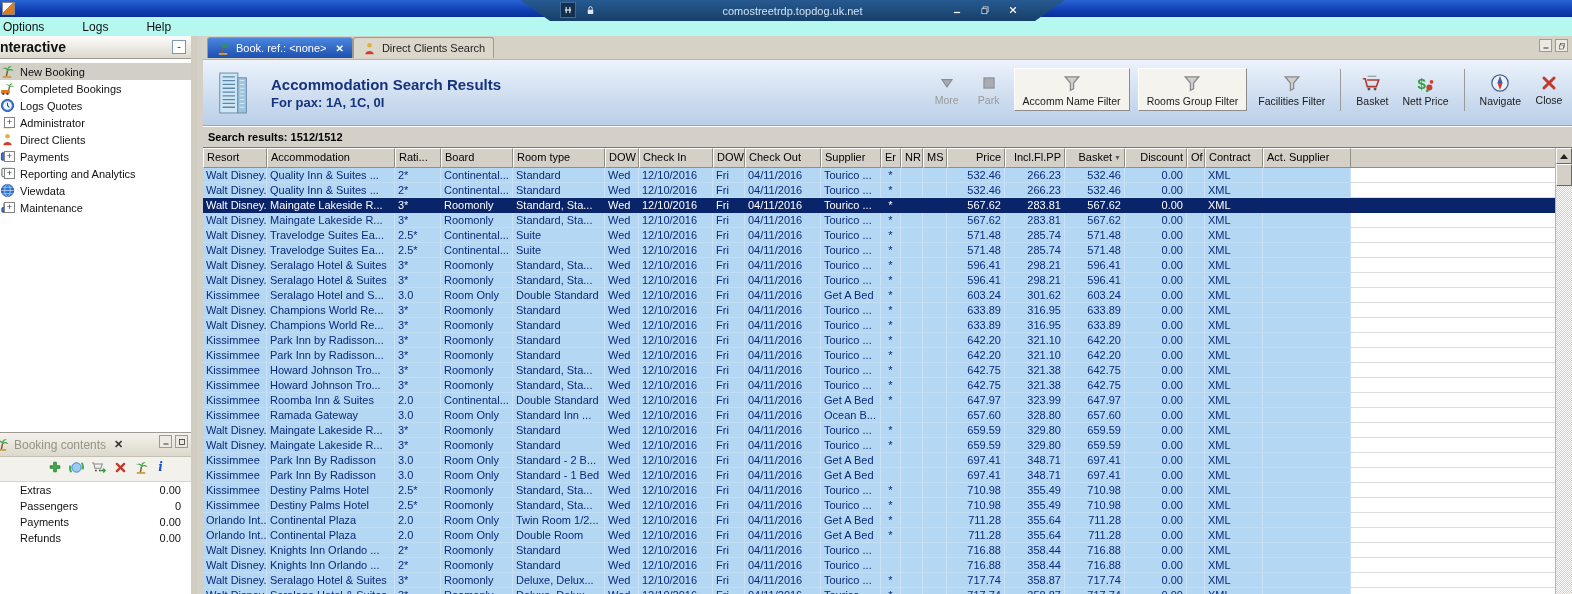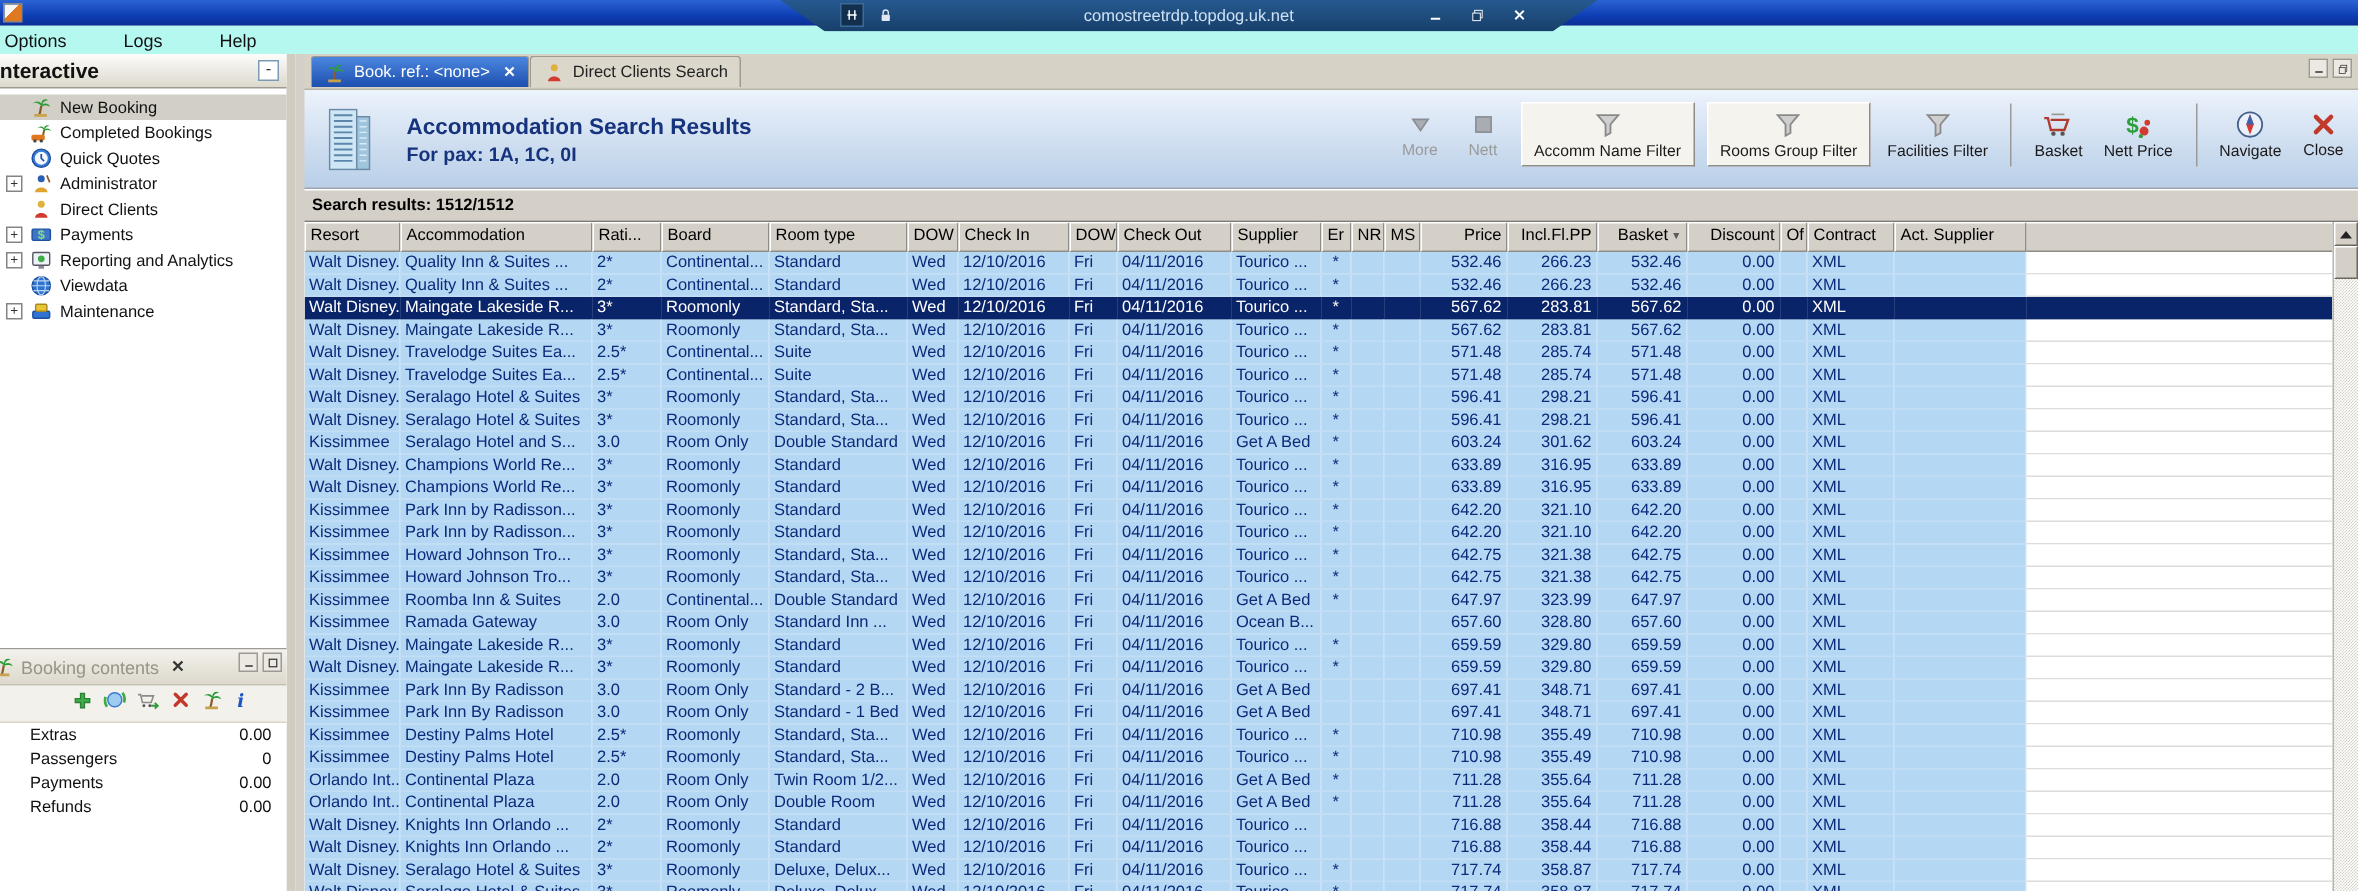--- a/index.html
+++ b/index.html
@@ -31,21 +31,21 @@
 
   
   .sidebar { position:absolute; left:0; top:36px; width:197px; bottom:0; background:#fff;
     border-right:6px solid #d0ccc0; z-index:2; }
   .sidebar-header { height:23px; background:linear-gradient(180deg,#fdfdfb,#dcd8cc);
     border-bottom:1px solid #9c9a92; position:relative; display:flex; align-items:center; }
   .sidebar-title { font-size:14px; font-weight:bold; color:#111; margin-left:-4px; white-space:nowrap; }
   .collapse-box { position:absolute; right:5px; top:4px; width:14px; height:14px; background:#fff;
     border:1px solid #7d9ab5; color:#333; font-size:11px; line-height:11px; text-align:center; }
   .tree { padding-top:4px; }
-  .tree-item { position:relative; height:17px; display:flex; align-items:center; padding-left:20px; }
+  .tree-item { position:relative; height:17px; display:flex; align-items:center; }
   .tree-item.selected { background:#d2cfc7; }
   .tree-item .expander { position:absolute; left:4px; top:3px; width:11px; height:11px; background:#fff;
     border:1px solid #848484; font-size:9px; line-height:9px; text-align:center; color:#333; }
   .tree-label { font-size:11px; color:#111; margin-left:5px; white-space:nowrap; }
   .icon { display:inline-flex; align-items:center; justify-content:center; }
   .icon svg { display:block; }
 
   
   .booking-panel { position:absolute; left:0; bottom:0; width:191px; height:162px; background:#fff;
     border-top:1px solid #9c9a92; }
@@ -214,21 +214,21 @@
           <span class="tree-label">Completed Bookings</span>
         </div>
         <div class="tree-item">
           <span class="icon">
             <svg width="15" height="15" viewBox="0 0 16 16">
               <circle cx="8" cy="8" r="6.5" fill="#3a7bd5" stroke="#1d4f9e"></circle>
               <circle cx="8" cy="8" r="4.6" fill="#f4f8ff"></circle>
               <path d="M8 5v3l2 2" stroke="#1d4f9e" stroke-width="1.2" fill="none"></path>
             </svg>
           </span>
-          <span class="tree-label">Quick Quotes</span>
+          <span class="tree-label">Logs Quotes</span>
         </div>
         <div class="tree-item">
           <span class="expander">+</span>
           <span class="icon">
             <svg width="15" height="15" viewBox="0 0 16 16">
               <circle cx="8" cy="4.5" r="2.5" fill="#2c5fb0"></circle>
               <path d="M3.5 14C4 9.5 12 9.5 12.5 14Z" fill="#e0a32e"></path>
               <path d="M12 2l2 5" stroke="#8b5a2b" stroke-width="1.2"></path>
             </svg>
           </span>
@@ -436,21 +436,21 @@
               </svg>
             </span>
             <span class="tb-label">More</span>
           </div>
           <div class="tb-btn disabled">
             <span class="icon">
               <svg width="18" height="18" viewBox="0 0 16 16">
                 <rect x="3.5" y="3.5" width="9" height="9" fill="#a9adb3" stroke="#8a8e94"></rect>
               </svg>
             </span>
-            <span class="tb-label">Nett</span>
+            <span class="tb-label">Park</span>
           </div>
           <div class="tb-btn framed">
             <span class="icon">
               <svg width="20" height="20" viewBox="0 0 16 16">
                 <path d="M2.5 3h11L9.3 8v4.5L6.7 14V8Z" fill="#cfcfcf" stroke="#8a8a8a"></path>
               </svg>
             </span>
             <span class="tb-label">Accomm Name Filter</span>
           </div>
           <div class="tb-btn framed">

